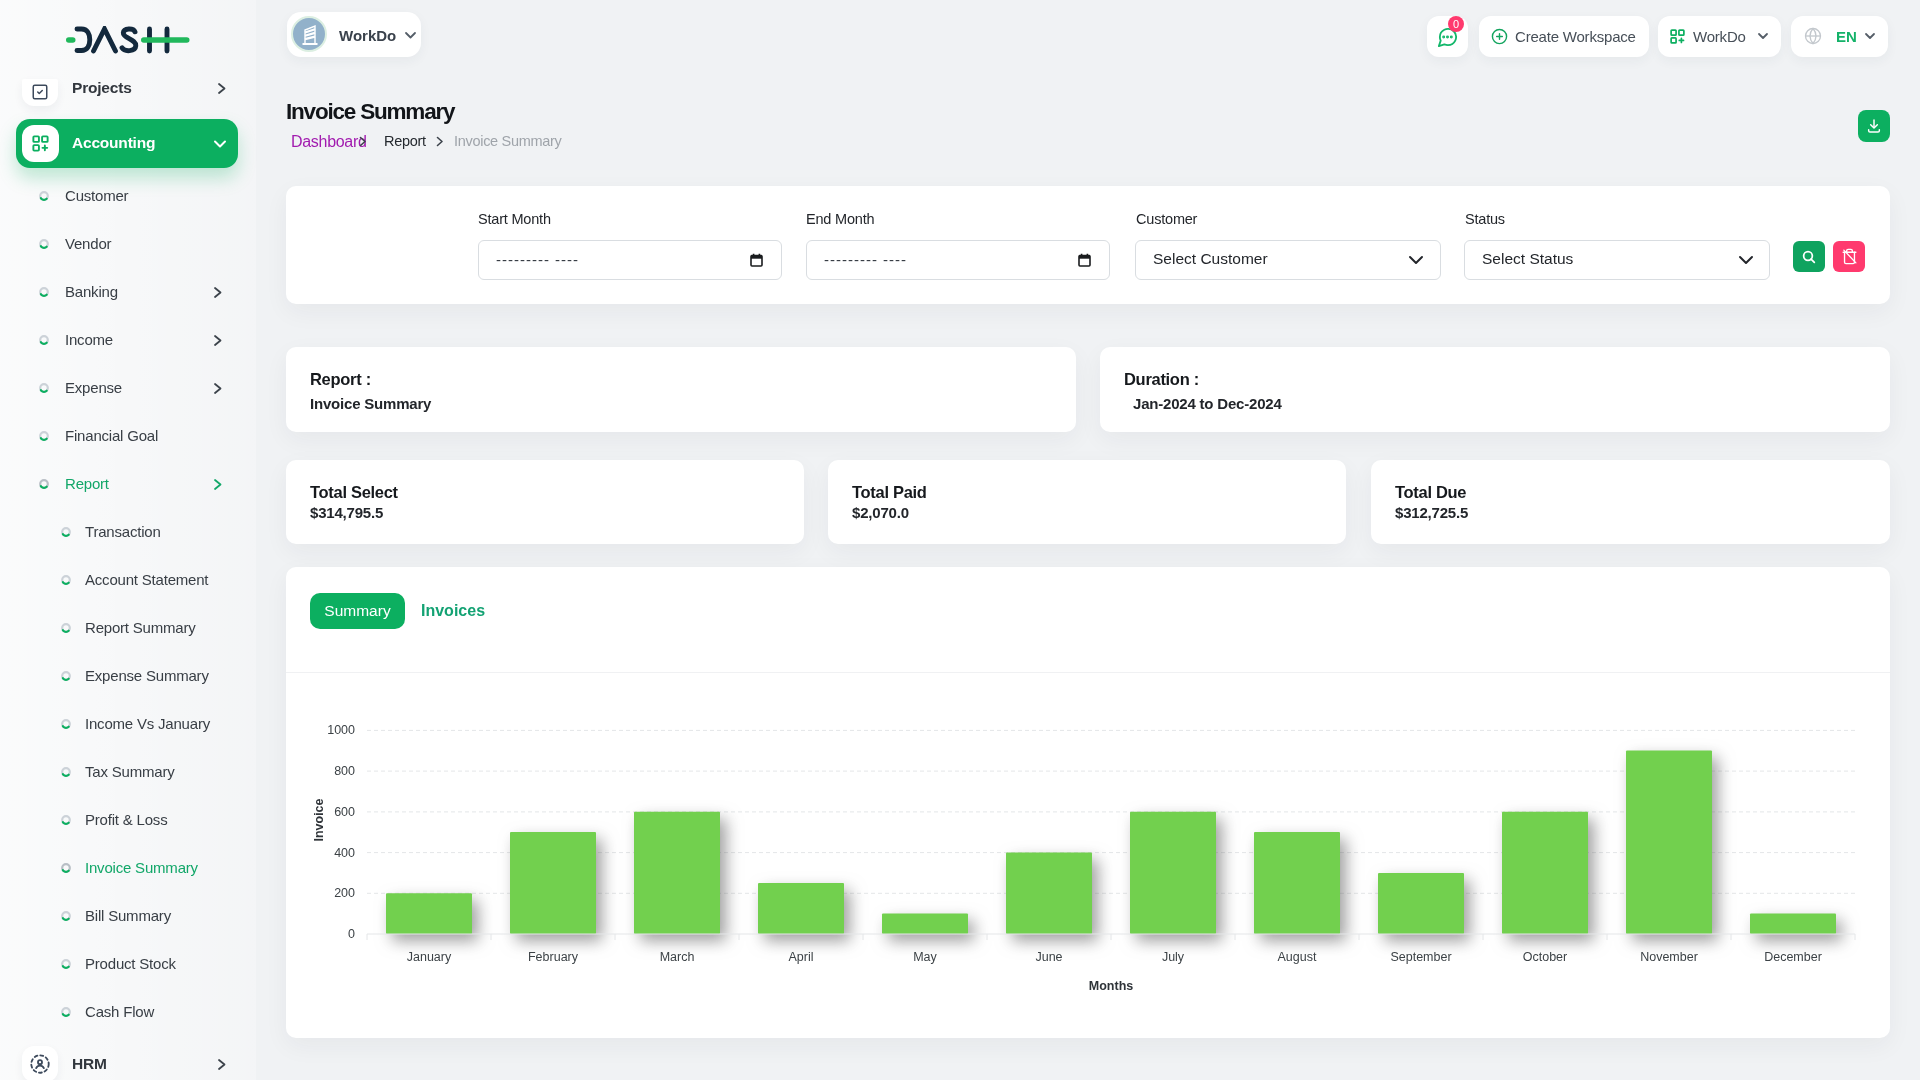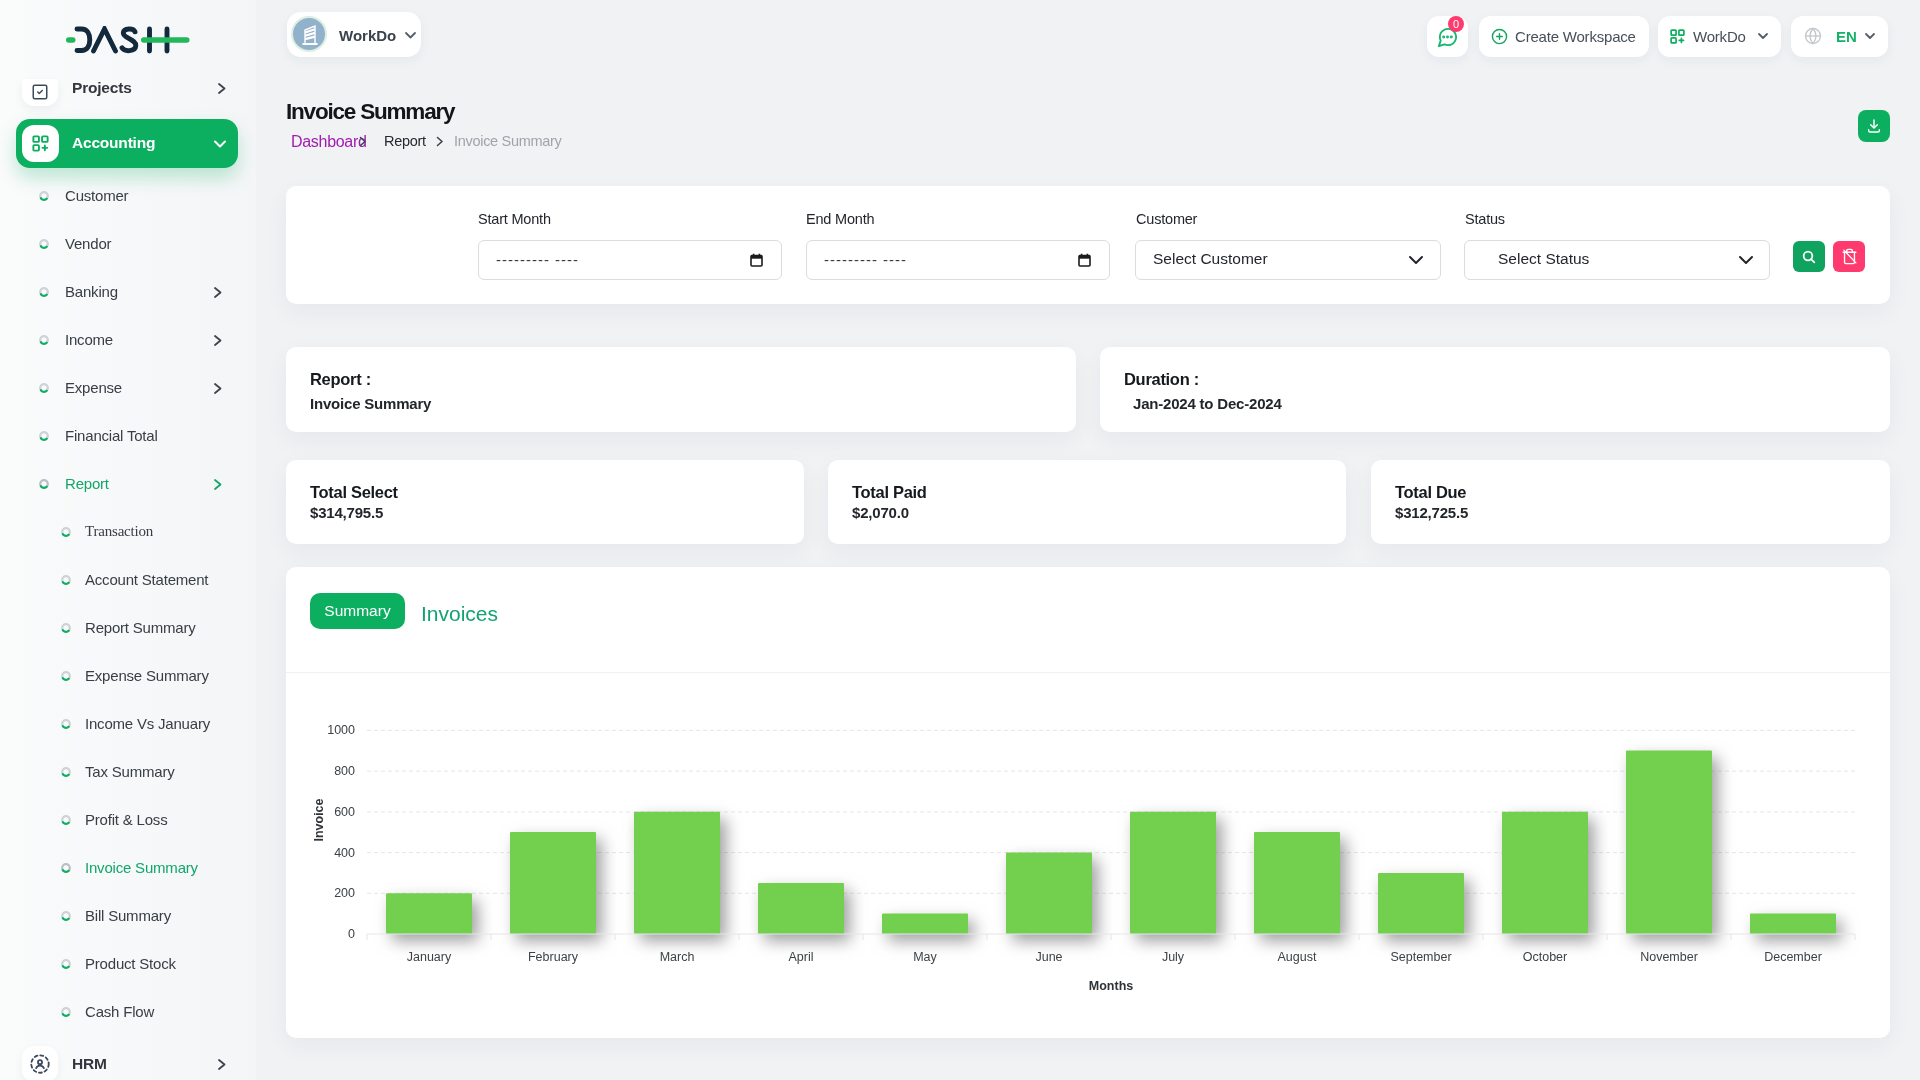--- a/index.html
+++ b/index.html
@@ -85,35 +85,35 @@
     <circle cx="5" cy="5" r="3.8" fill="none" stroke="#0caf60" stroke-width="2.2" stroke-dasharray="6.5 17.4" transform="rotate(45 5 5)" stroke-linecap="round"></circle>
   </svg>
 <div class="abs subtxt" style="left:65px; top:379px;">Expense</div>
 <svg class="abs" style="left:212px; top:382px;" width="12" height="13" viewBox="0 0 12 13">
     <polyline class="chev" points="3,2 8.5,6.5 3,11"></polyline>
   </svg>
 <svg class="abs blt" style="left:39px; top:431px;" width="10" height="10" viewBox="0 0 10 10">
     <circle cx="5" cy="5" r="3.8" fill="none" stroke="#ccd2d8" stroke-width="2.2"></circle>
     <circle cx="5" cy="5" r="3.8" fill="none" stroke="#0caf60" stroke-width="2.2" stroke-dasharray="6.5 17.4" transform="rotate(45 5 5)" stroke-linecap="round"></circle>
   </svg>
-<div class="abs subtxt" style="left:65px; top:427px;">Financial Total</div>
+<div class="abs subtxt" style="left:65px; top:427px;">Financial Goal</div>
 <svg class="abs blt" style="left:39px; top:479px;" width="10" height="10" viewBox="0 0 10 10">
     <circle cx="5" cy="5" r="3.8" fill="none" stroke="#b9bfc6" stroke-width="2.2"></circle>
     <circle cx="5" cy="5" r="3.8" fill="none" stroke="#0caf60" stroke-width="2.2" stroke-dasharray="6.5 17.4" transform="rotate(45 5 5)" stroke-linecap="round"></circle>
   </svg>
 <div class="abs subtxt" style="left:65px; top:475px; color:#12a769;">Report</div>
 <svg class="abs" style="left:212px; top:478px;" width="12" height="13" viewBox="0 0 12 13">
     <polyline class="chev" style="stroke:#12a769;" points="3,2 8.5,6.5 3,11"></polyline>
   </svg>
 
 <svg class="abs blt" style="left:61px; top:527px;" width="10" height="10" viewBox="0 0 10 10">
     <circle cx="5" cy="5" r="3.8" fill="none" stroke="#ccd2d8" stroke-width="2.2"></circle>
     <circle cx="5" cy="5" r="3.8" fill="none" stroke="#0caf60" stroke-width="2.2" stroke-dasharray="6.5 17.4" transform="rotate(45 5 5)" stroke-linecap="round"></circle>
   </svg>
-<div class="abs subtxt" style="left:85px; top:523px;font-family:Liberation Serif, serif;">Transaction</div>
+<div class="abs subtxt" style="left:85px; top:523px;">Transaction</div>
 <svg class="abs blt" style="left:61px; top:575px;" width="10" height="10" viewBox="0 0 10 10">
     <circle cx="5" cy="5" r="3.8" fill="none" stroke="#ccd2d8" stroke-width="2.2"></circle>
     <circle cx="5" cy="5" r="3.8" fill="none" stroke="#0caf60" stroke-width="2.2" stroke-dasharray="6.5 17.4" transform="rotate(45 5 5)" stroke-linecap="round"></circle>
   </svg>
 <div class="abs subtxt" style="left:85px; top:571px;">Account Statement</div>
 <svg class="abs blt" style="left:61px; top:623px;" width="10" height="10" viewBox="0 0 10 10">
     <circle cx="5" cy="5" r="3.8" fill="none" stroke="#ccd2d8" stroke-width="2.2"></circle>
     <circle cx="5" cy="5" r="3.8" fill="none" stroke="#0caf60" stroke-width="2.2" stroke-dasharray="6.5 17.4" transform="rotate(45 5 5)" stroke-linecap="round"></circle>
   </svg>
 <div class="abs subtxt" style="left:85px; top:619px;">Report Summary</div>
@@ -259,21 +259,21 @@
 
 <div class="abs lbl" style="left:1136px; top:211px;">Customer</div>
 <div class="inp" style="left:1135px; top:240px; width:306px;"></div>
 <div class="abs" style="left:1153px; top:250px; font-size:15.5px; color:#23262b;">Select Customer</div>
 <svg class="abs" style="left:1408px; top:255px;" width="16" height="11" viewBox="0 0 16 11">
     <polyline points="2,2 8,8 14,2" stroke="#23262b" stroke-width="2" fill="none" stroke-linecap="round" stroke-linejoin="round"></polyline>
   </svg>
 
 <div class="abs lbl" style="left:1465px; top:211px;">Status</div>
 <div class="inp" style="left:1464px; top:240px; width:306px;"></div>
-<div class="abs" style="left:1482px; top:250px; font-size:15.5px; color:#23262b;margin-left:16px;">Select Status</div>
+<div class="abs" style="left:1482px; top:250px; font-size:15.5px; color:#23262b;">Select Status</div>
 <svg class="abs" style="left:1738px; top:255px;" width="16" height="11" viewBox="0 0 16 11">
     <polyline points="2,2 8,8 14,2" stroke="#23262b" stroke-width="2" fill="none" stroke-linecap="round" stroke-linejoin="round"></polyline>
   </svg>
 
 <div class="abs" style="left:1793px; top:241px; width:32px; height:31px; background:#0fa35f; border-radius:6px;"></div>
 <svg class="abs" style="left:1801px; top:249px;" width="16" height="16" viewBox="0 0 24 24" fill="none" stroke="#fff" stroke-width="2.6" stroke-linecap="round">
     <circle cx="10.5" cy="10.5" r="6.5"></circle>
     <path d="m20 20-4.9-4.9"></path>
   </svg>
 <div class="abs" style="left:1833px; top:241px; width:32px; height:31px; background:#ff3a6e; border-radius:6px;"></div>
@@ -300,21 +300,21 @@
 <div class="abs ttl" style="left:852px; top:483px;">Total Paid</div>
 <div class="abs val" style="left:852px; top:504px;">$2,070.0</div>
 
 <div class="card" style="left:1371px; top:460px; width:519px; height:84px;"></div>
 <div class="abs ttl" style="left:1395px; top:483px;">Total Due</div>
 <div class="abs val" style="left:1395px; top:504px;">$312,725.5</div>
 
 <div class="card" style="left:286px; top:567px; width:1604px; height:471px;"></div>
 <div class="abs" style="left:286px; top:672px; width:1604px; border-top:1px solid #f0f1f3;"></div>
 <div class="abs" style="left:310px; top:593px; width:95px; height:36px; background:#0caf60; border-radius:10px; color:#fff; font-size:15.5px; text-align:center; line-height:36px;">Summary</div>
-<div class="abs" style="left:421px; top:602px; font-size:21px; color:#13a273;">Invoices</div>
+<div class="abs" style="left:421px; top:602px; font-size:16px; color:#13a273;font-weight:bold;">Invoices</div>
 
 <svg class="abs" style="left:286px; top:567px;" width="1604" height="471" viewBox="0 0 1604 471">
   <g stroke="#e4e6e8" stroke-width="1" stroke-dasharray="4 3">
     <line x1="81" y1="163.4" x2="1569" y2="163.4"></line>
     <line x1="81" y1="204.1" x2="1569" y2="204.1"></line>
     <line x1="81" y1="244.9" x2="1569" y2="244.9"></line>
     <line x1="81" y1="285.6" x2="1569" y2="285.6"></line>
     <line x1="81" y1="326.3" x2="1569" y2="326.3"></line>
   </g>
   <g fill="#72d04e" style="filter:drop-shadow(6px 7px 8px rgba(80,80,80,.55));">

